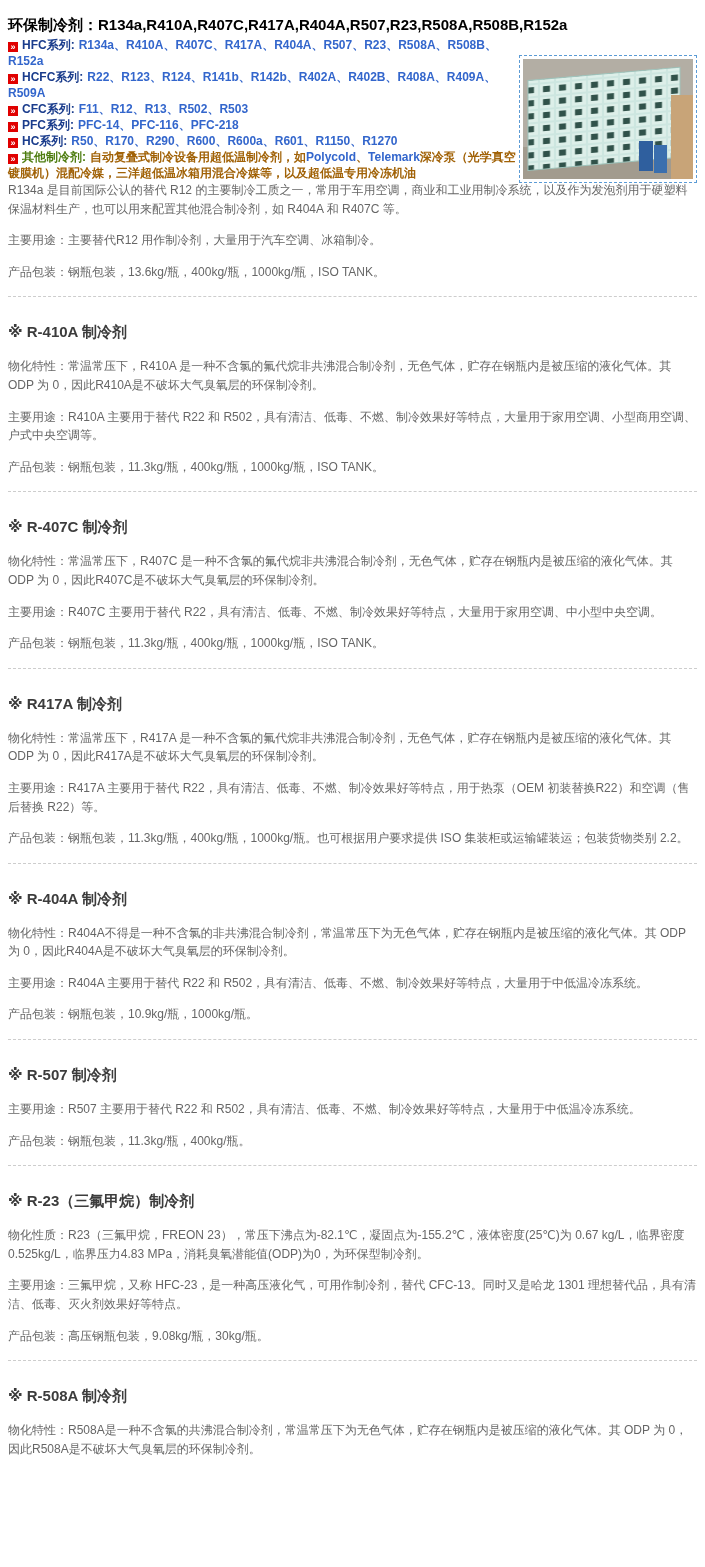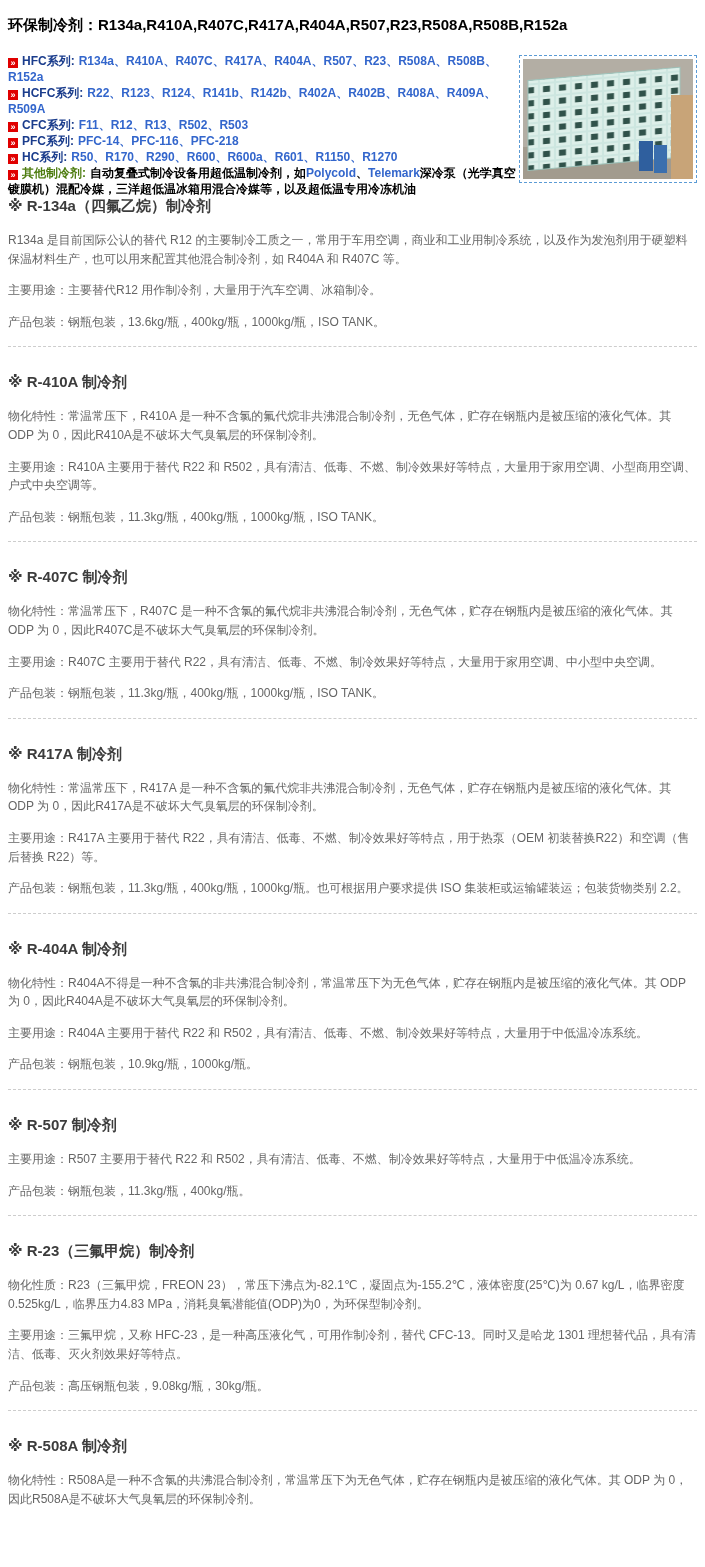--- a/index.html
+++ b/index.html
@@ -8,21 +8,21 @@
     width: 705px;
     font-family: "Liberation Sans", "DejaVu Sans", sans-serif;
     color: #666666;
     position: relative;
   }
   .content { padding: 14px 8px 20px 8px; position: relative; }
   .page-title {
     font-size: 15px;
     font-weight: bold;
     color: #000000;
-    margin: 2px 0 18px 0;
+    margin: 2px 0 2px 0;
     letter-spacing: 0px;
   }
   
   .series-list {
     width: 515px;
     font-size: 12px;
     font-weight: bold;
     line-height: 16px;
   }
   .series-row { color: #3366CC; }
@@ -35,21 +35,21 @@
     line-height: 10px;
     text-align: center;
     vertical-align: -1px;
     margin-right: 4px;
     font-weight: bold;
   }
   .series-label { color: #1A3C8C; margin-right: 4px; }
   .series-row.red-row .series-label { color: #4d7c0f; }
   .rlink { color: #3366CC; text-decoration: none; cursor: pointer; }
   .sep { color: #3366CC; }
-  .red-text { color: #000000; }
+  .red-text { color: #a16207; }
   
   .photo-frame {
     position: absolute;
     top: 55px;
     right: 8px;
     width: 178px;
     height: 128px;
     border: 1px dashed #5B9BD5;
     background: #ffffff;
     padding: 3px;
@@ -117,21 +117,20 @@
       <div class="series-row">
     <span class="bullet">»</span><span class="series-label">HC系列:</span><span><a class="rlink">R50</a><span class="sep">、</span><a class="rlink">R170</a><span class="sep">、</span><a class="rlink">R290</a><span class="sep">、</span><a class="rlink">R600</a><span class="sep">、</span><a class="rlink">R600a</a><span class="sep">、</span><a class="rlink">R601</a><span class="sep">、</span><a class="rlink">R1150</a><span class="sep">、</span><a class="rlink">R1270</a></span>
   </div>
       <div class="series-row red-row">
     <span class="bullet">»</span><span class="series-label">其他制冷剂:</span><span><span class="red-text">自动复叠式制冷设备用超低温制冷剂，如</span><a class="rlink">Polycold</a><span class="red-text">、</span><a class="rlink">Telemark</a><span class="red-text">深冷泵（光学真空镀膜机）混配冷媒，三洋超低温冰箱用混合冷媒等，以及超低温专用冷冻机油</span></span>
   </div>
     </div>
 
   <div>
       <div class="section">
-    <h2 class="section-heading">※ R-134a（四氟乙烷）制冷剂</h2>
     <div>
           <p class="para">R134a 是目前国际公认的替代 R12 的主要制冷工质之一，常用于车用空调，商业和工业用制冷系统，以及作为发泡剂用于硬塑料保温材料生产，也可以用来配置其他混合制冷剂，如 R404A 和 R407C 等。</p>
           <p class="para">主要用途：主要替代R12 用作制冷剂，大量用于汽车空调、冰箱制冷。</p>
           <p class="para">产品包装：钢瓶包装，13.6kg/瓶，400kg/瓶，1000kg/瓶，ISO TANK。</p>
         </div>
   </div>
       <div class="divider"></div>
       <div class="section">
     <h2 class="section-heading">※ R-410A 制冷剂</h2>
     <div>

